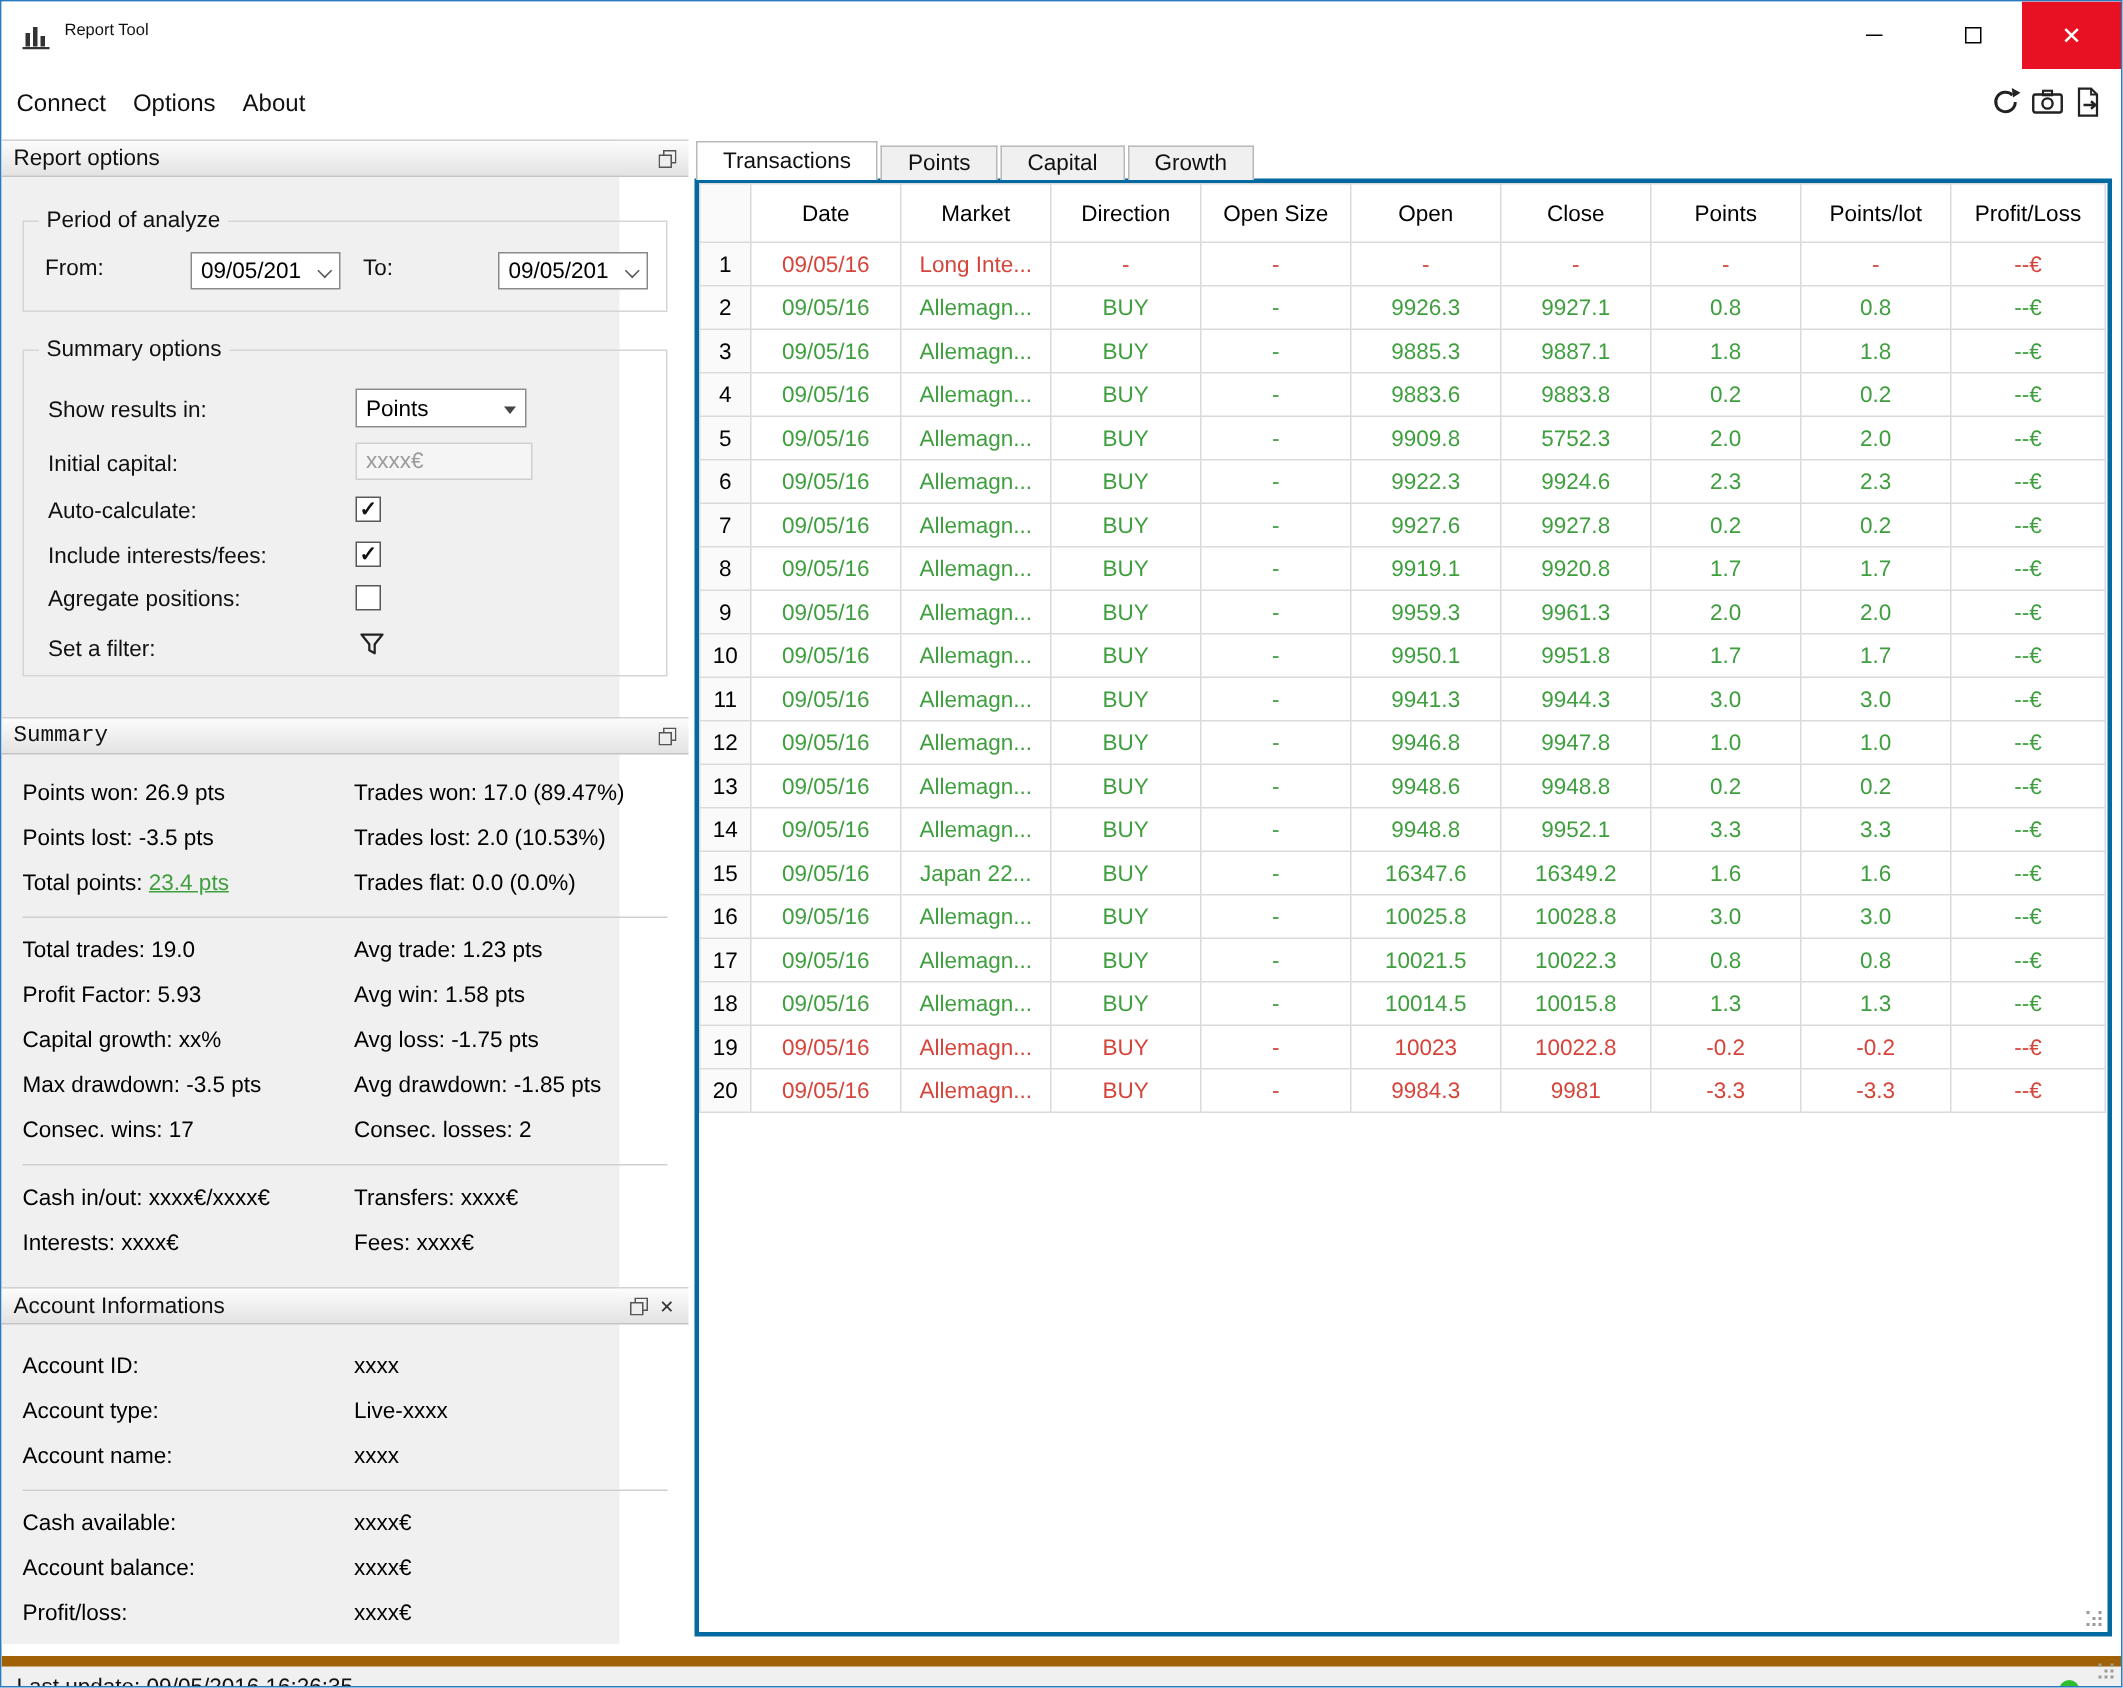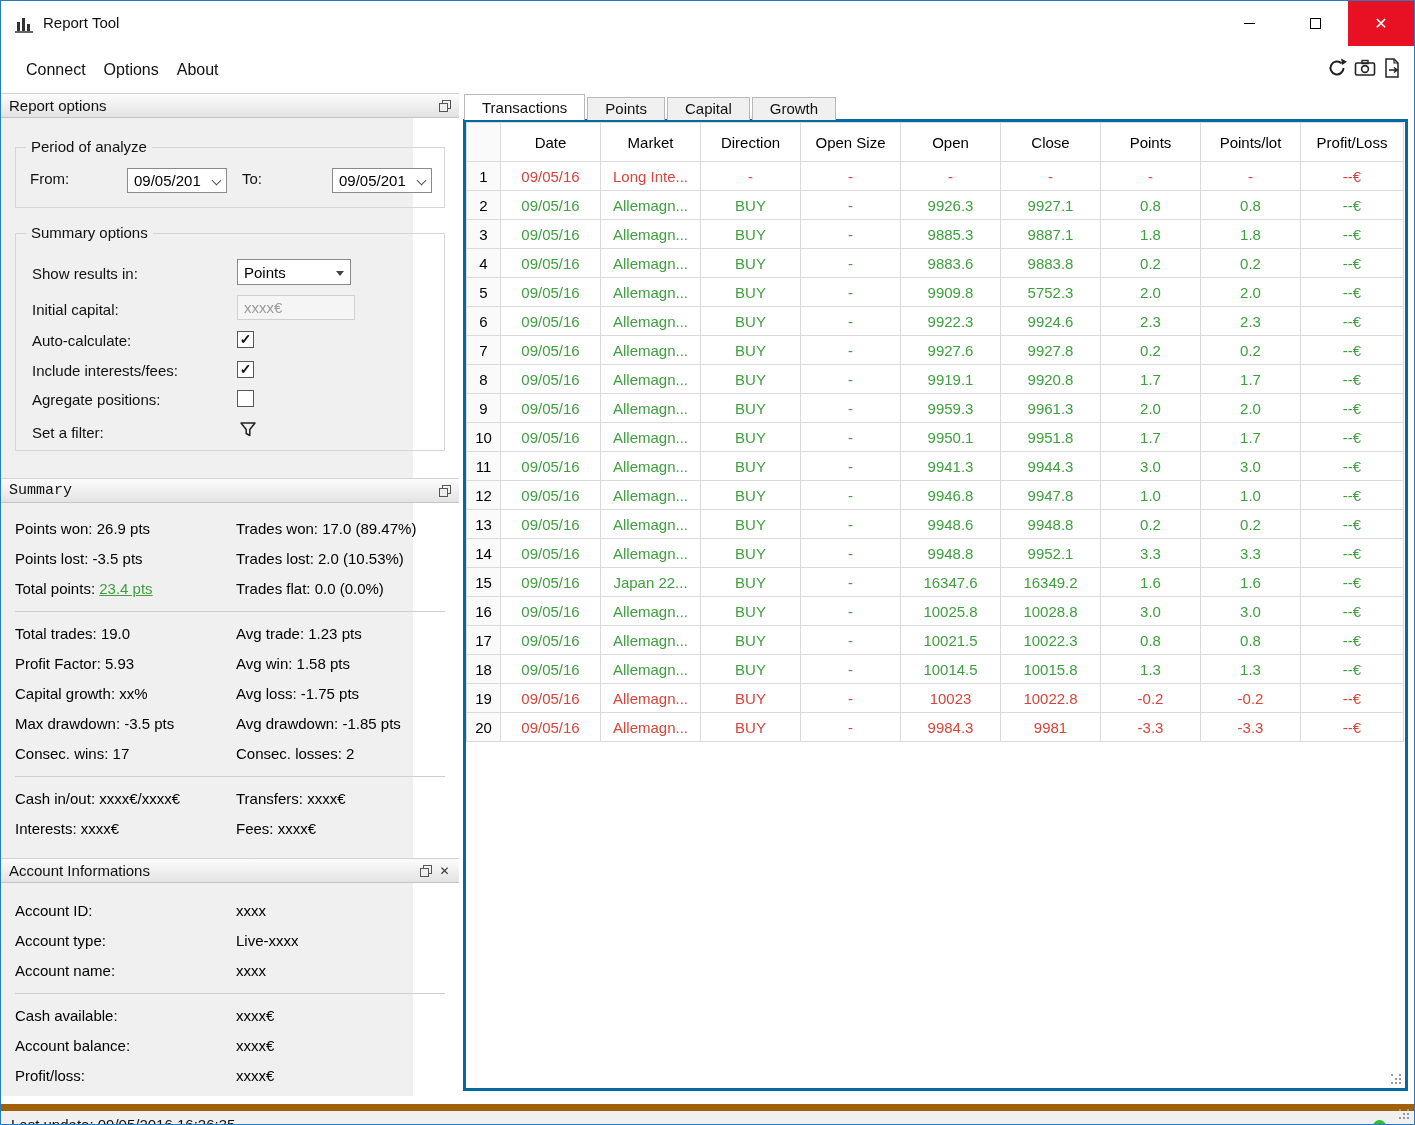--- a/index.html
+++ b/index.html
@@ -12,29 +12,29 @@
   *{box-sizing:border-box;}
   html,body{margin:0;padding:0;}
   body{
     position:relative;width:1415px;height:1125px;overflow:hidden;
     font-family:"Liberation Sans",sans-serif;font-size:15px;color:#000;
     background:#fff;border:1px solid var(--window-border);
   }
   
   .titlebar{position:absolute;top:0;left:0;right:0;height:45px;background:#fff;}
   .app-icon{position:absolute;left:12px;top:11px;width:22px;height:22px;}
-  .app-title{position:absolute;left:42px;top:13px;font-size:15px;color:#111;}
+  .app-title{position:absolute;left:42px;top:13px;font-size:11px;color:#111;}
   .win-btn{position:absolute;top:0;width:66px;height:45px;display:flex;align-items:center;justify-content:center;cursor:default;}
   .btn-min{right:132px;}
   .btn-max{right:66px;}
   .btn-close{right:0;background:var(--close-red);color:#fff;font-size:16px;}
   .glyph-min{width:11px;height:1px;background:#000;}
   .glyph-max{width:11px;height:11px;border:1px solid #000;}
   
-  .menubar{position:absolute;top:45px;left:0;right:0;height:47px;background:#fff;display:flex;align-items:center;padding-left:16px;}
+  .menubar{position:absolute;top:45px;left:0;right:0;height:47px;background:#fff;display:flex;align-items:center;padding-left:1px;}
   .menu-item{padding:0 9px;height:47px;display:flex;align-items:center;font-size:16px;color:#111;}
   .icon-btn{position:absolute;top:56px;width:22px;height:22px;}
   .icon-refresh{right:66px;}
   .icon-camera{right:38px;}
   .icon-export{right:11px;}
   
   #left{position:absolute;top:92px;left:0;width:412px;height:1003px;background:#f0f0f0;}
   .dock-header{position:absolute;left:0;width:458px;height:25px;background:linear-gradient(#fcfcfc,#e3e3e3);
     border-top:1px solid #d2d2d2;border-bottom:1px solid #c4c4c4;display:flex;align-items:center;padding:0 8px;}
   .dock-title{flex:1;color:#111;}

